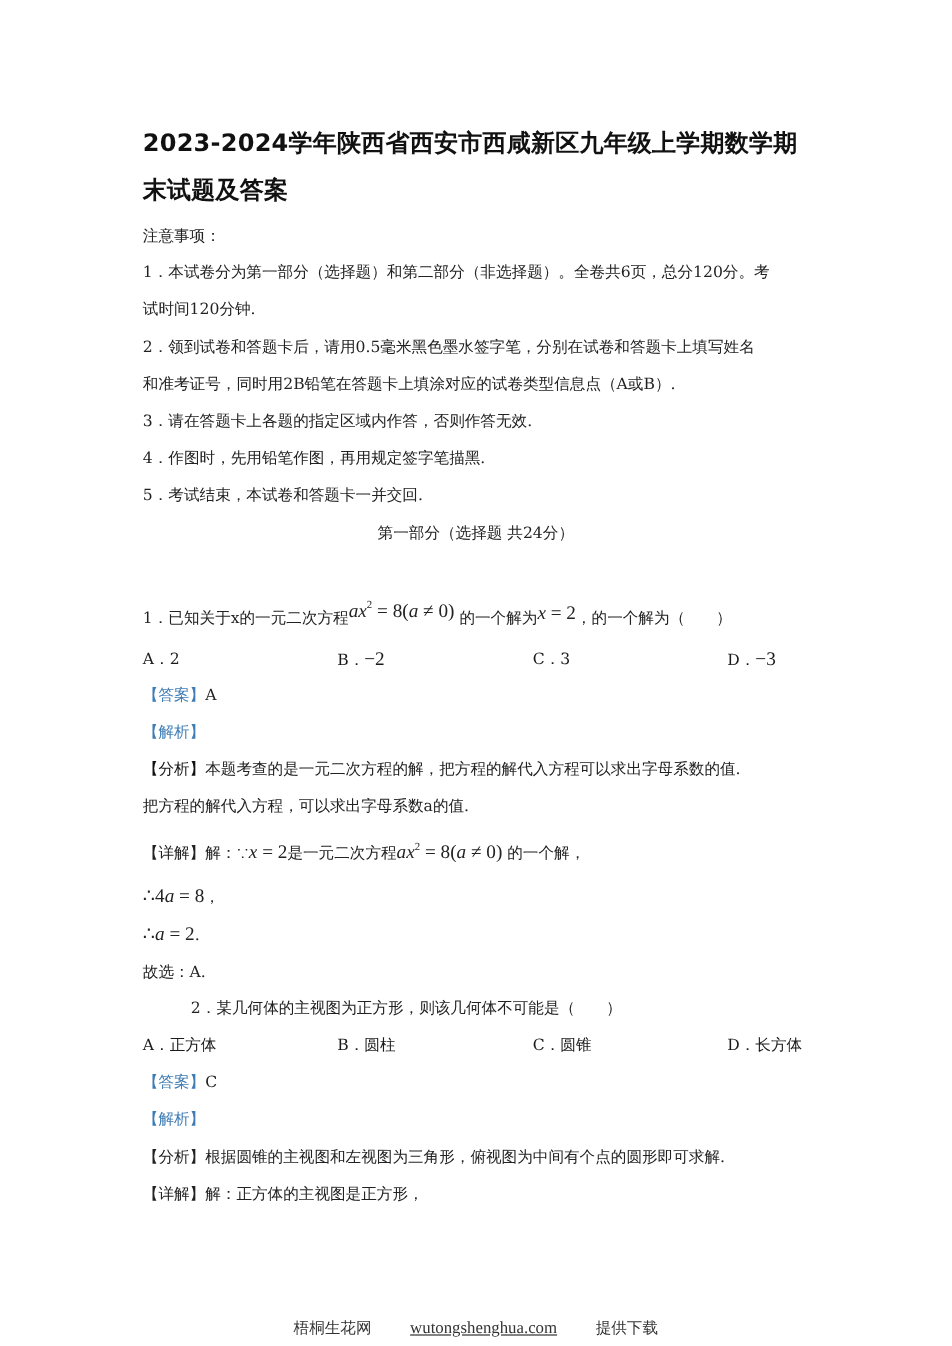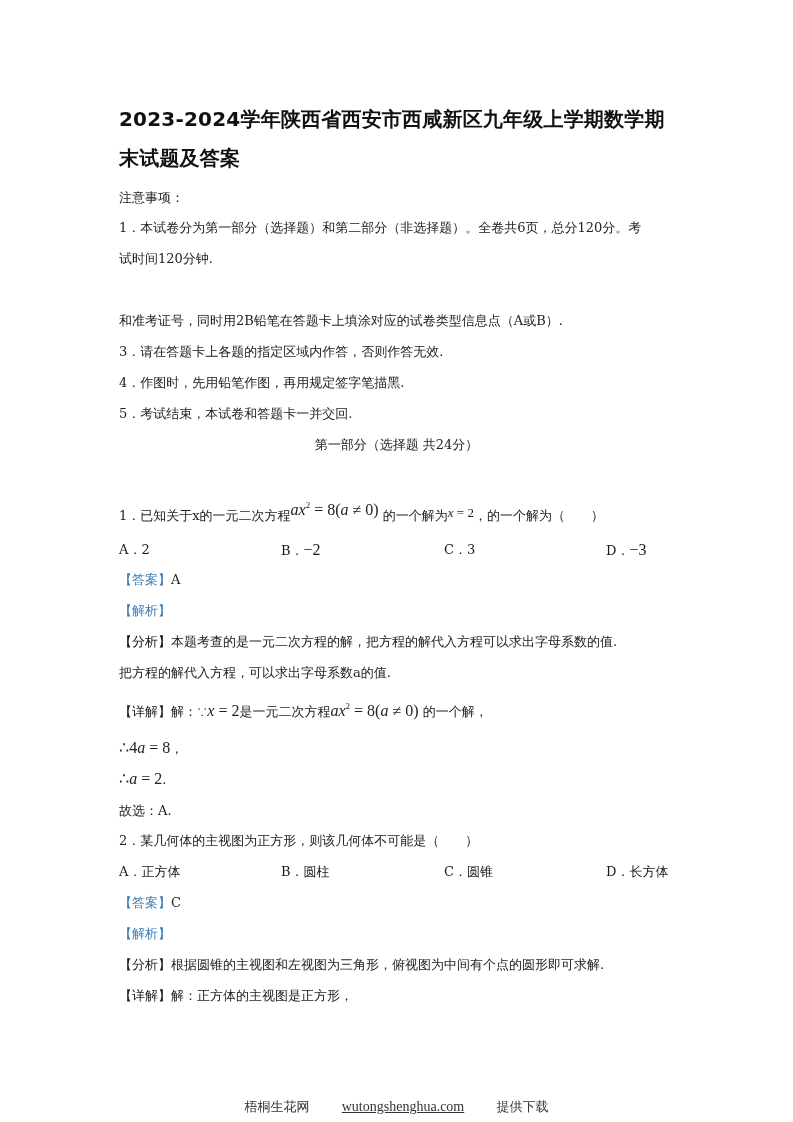--- a/index.html
+++ b/index.html
@@ -24,30 +24,31 @@
 <body>
 
 <div class="page">
 
   <div class="title" style="top:109px;">2023-2024学年陕西省西安市西咸新区九年级上学期数学期</div>
   <div class="title" style="top:148px;">末试题及答案</div>
 
   <div class="line" style="top:190px;">注意事项：</div>
   <div class="line" style="top:220px;">1．本试卷分为第一部分（选择题）和第二部分（非选择题）。全卷共6页，总分120分。考</div>
   <div class="line" style="top:251px;">试时间120分钟.</div>
+  <div class="line" style="top:282px;">2．领到试卷和答题卡后，请用0.5毫米黑色墨水签字笔，分别在试卷和答题卡上填写姓名</div>
   <div class="line" style="top:313px;">和准考证号，同时用2B铅笔在答题卡上填涂对应的试卷类型信息点（A或B）.</div>
   <div class="line" style="top:344px;">3．请在答题卡上各题的指定区域内作答，否则作答无效.</div>
   <div class="line" style="top:375px;">4．作图时，先用铅笔作图，再用规定签字笔描黑.</div>
   <div class="line" style="top:406px;">5．考试结束，本试卷和答题卡一并交回.</div>
 
   <div class="line center" style="top:437px;">第一部分（选择题 共24分）</div>
 
   <div class="line" style="top:507px;">
     <span>1．已知关于x的一元二次方程</span><span class="math" style="position:relative;top:-5px;"><span class="mi">a</span><span class="mi">x</span><sup>2</sup><span> = 8(</span><span class="mi">a</span><span> ≠ 0)</span></span>
-    <span>的一个解为</span><span class="math" style="font-size:13px;position:relative;top:-3px;"><span class="mi">x</span><span> = 2</span></span><span>，的一个解为（　　）</span>
+    <span>的一个解为</span><span class="math" style="font-size:16px;position:relative;top:-3px;"><span class="mi">x</span><span> = 2</span></span><span>，的一个解为（　　）</span>
   </div>
 
   <div class="opt" style="top:542px;left:119px;"><span>A．</span><span>2</span></div>
   <div class="opt" style="top:542px;left:281px;"><span>B．</span><span class="math">−2</span></div>
   <div class="opt" style="top:542px;left:444px;"><span>C．</span><span>3</span></div>
   <div class="opt" style="top:542px;left:606px;"><span>D．</span><span class="math">−3</span></div>
 
   <div class="line" style="top:572px;"><span class="tag-blue">【答案】</span><span>A</span></div>
   <div class="line" style="top:603px;"><span class="tag-blue">【解析】</span></div>
   <div class="line" style="top:634px;"><span class="tag-black">【分析】</span><span>本题考查的是一元二次方程的解，把方程的解代入方程可以求出字母系数的值.</span></div>
@@ -55,21 +56,21 @@
 
   <div class="line" style="top:703px;">
     <span>【详解】</span><span>解：∵</span><span class="math"><span class="mi">x</span><span> = 2</span></span><span>是一元二次方程</span><span class="math"><span class="mi">a</span><span class="mi">x</span><sup>2</sup><span> = 8(</span><span class="mi">a</span><span> ≠ 0)</span></span>
     <span>的一个解，</span>
   </div>
 
   <div class="line" style="top:740px;"><span class="math"><span>∴</span><span>4</span><span class="mi">a</span><span> = 8</span></span><span>，</span></div>
   <div class="line" style="top:771px;"><span class="math"><span>∴</span><span class="mi">a</span><span> = 2</span></span><span>.</span></div>
   <div class="line" style="top:803px;">故选：A.</div>
 
-  <div class="line" style="top:833px;">2．某几何体的主视图为正方形，则该几何体不可能是（　　）</div>
+  <div class="line" style="top:833px;margin-left:40px;">2．某几何体的主视图为正方形，则该几何体不可能是（　　）</div>
 
   <div class="opt" style="top:864px;left:119px;"><span>A．</span><span>正方体</span></div>
   <div class="opt" style="top:864px;left:281px;"><span>B．</span><span>圆柱</span></div>
   <div class="opt" style="top:864px;left:444px;"><span>C．</span><span>圆锥</span></div>
   <div class="opt" style="top:864px;left:606px;"><span>D．</span><span>长方体</span></div>
 
   <div class="line" style="top:895px;"><span class="tag-blue">【答案】</span><span>C</span></div>
   <div class="line" style="top:926px;"><span class="tag-blue">【解析】</span></div>
   <div class="line" style="top:988px;"><span>【详解】</span><span>解：正方体的主视图是正方形，</span></div>
   <div class="line" style="top:957px;"><span>【分析】</span><span>根据圆锥的主视图和左视图为三角形，俯视图为中间有个点的圆形即可求解.</span></div>

